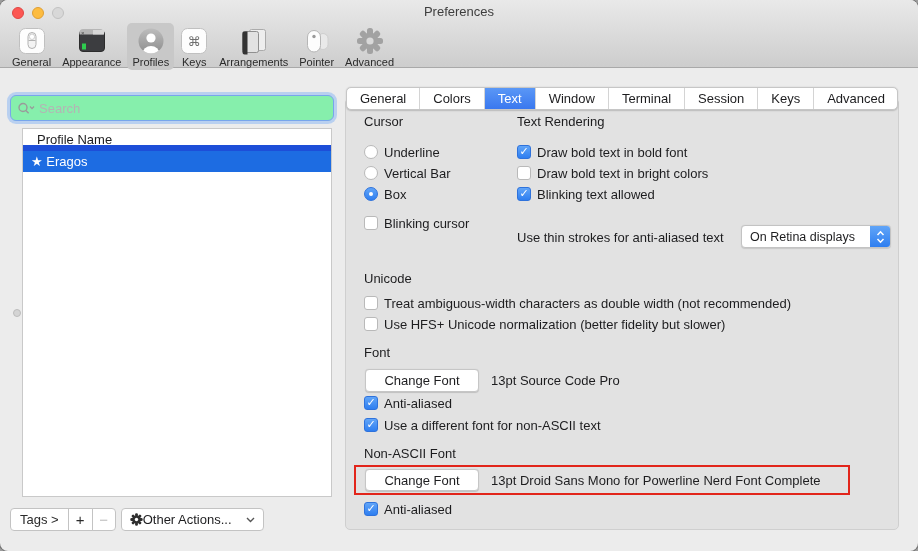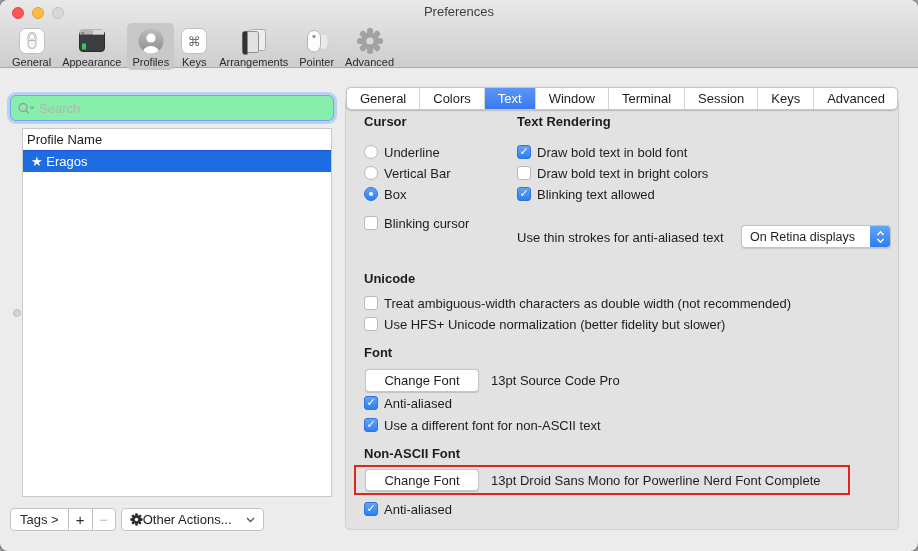--- a/index.html
+++ b/index.html
@@ -30,22 +30,22 @@
                  background:#86efac; border:1px solid #78a5ec; border-radius:6px;
                  box-shadow:0 0 0 3px rgba(124,175,247,.45); display:flex; align-items:center; }
   .search-wrap svg { margin-left:6px; flex:none; }
   .search-input { border:none; outline:none; background:transparent; flex:1;
                   font-size:13px; color:#333; padding:0 6px 0 3px;
                   font-family:"Liberation Sans","DejaVu Sans",sans-serif; }
   .search-input::placeholder { color:#b4b4b4; }
 
   .profile-list { position:absolute; left:22px; top:128px; width:310px; height:369px;
                   background:#fff; border:1px solid #c9c9c9; }
-  .plist-header { height:22px; line-height:22px; padding-left:4px; font-size:13px;
-                  color:#1d1d1f; border-bottom:1px solid #1d4ed8; background:#fff; }
+  .plist-header { height:22px; line-height:22px; padding-left:14px; font-size:13px;
+                  color:#1d1d1f; border-bottom:6px solid #1d4ed8; background:#fff; }
   .plist-row { height:21px; line-height:21px; padding-left:8px; font-size:13px; color:#1d1d1f; }
   .plist-row[data-selected="true"] { background:#1d6ce2; color:#fff; }
 
   .split-dot { position:absolute; left:13px; top:309px; width:8px; height:8px;
                border-radius:50%; background:#d4d4d4; border:1px solid #bcbcbc; }
 
   .sidebar-footer { position:absolute; left:10px; top:508px; display:flex; align-items:stretch; height:23px; }
   .sbtn { background:#fff; border:1px solid #c3c3c3; font-size:13px; color:#2b2b2b;
           display:flex; align-items:center; justify-content:center; padding:0 9px; }
   .sbtn.tags { border-radius:4px 0 0 4px; }
@@ -59,21 +59,21 @@
   
   .panel-box { position:absolute; left:345px; top:98px; width:554px; height:432px;
                background:#e2e2e2; border:1px solid #cfcfcf; border-radius:5px; }
   .tabbar { position:absolute; top:-12px; left:0; right:0; display:flex; justify-content:center; }
   .tabgroup { display:flex; background:#fff; border:1px solid #c6c6c6; border-radius:5px;
               overflow:hidden; box-shadow:0 .5px 1.5px rgba(0,0,0,.18); }
   .tab { font-size:13px; color:#1d1d1f; padding:2px 13px; line-height:17px; border-left:1px solid #d4d4d4; }
   .tab:first-child { border-left:none; }
   .tab[data-selected="true"] { background:linear-gradient(#5a97f6,#3a78ef); color:#fff; }
 
-  .sec-h { position:absolute; font-size:13px; font-weight:bold; color:#1c1c1e; white-space:nowrap; }
+  .sec-h { position:absolute; font-size:13px; font-weight:normal; color:#1c1c1e; white-space:nowrap; }
   .row { position:absolute; display:flex; align-items:center; gap:6px; height:18px; white-space:nowrap; }
   .row .lbl { font-size:13px; color:#1d1d1f; }
 
   .checkbox { width:14px; height:14px; border-radius:3px; flex:none;
               background:#fff; border:1px solid #b9b9b9; position:relative; }
   .checkbox[data-checked="true"] { background:linear-gradient(#61a5f8,#2e7ef0); border-color:#2e72dc; }
   .checkbox[data-checked="true"]::after { content:"✓"; position:absolute; left:1.5px; top:-1px;
               color:#fff; font-size:11px; font-weight:bold; }
   .radio { width:14px; height:14px; border-radius:50%; flex:none;
            background:#fff; border:1px solid #b9b9b9; position:relative; }

